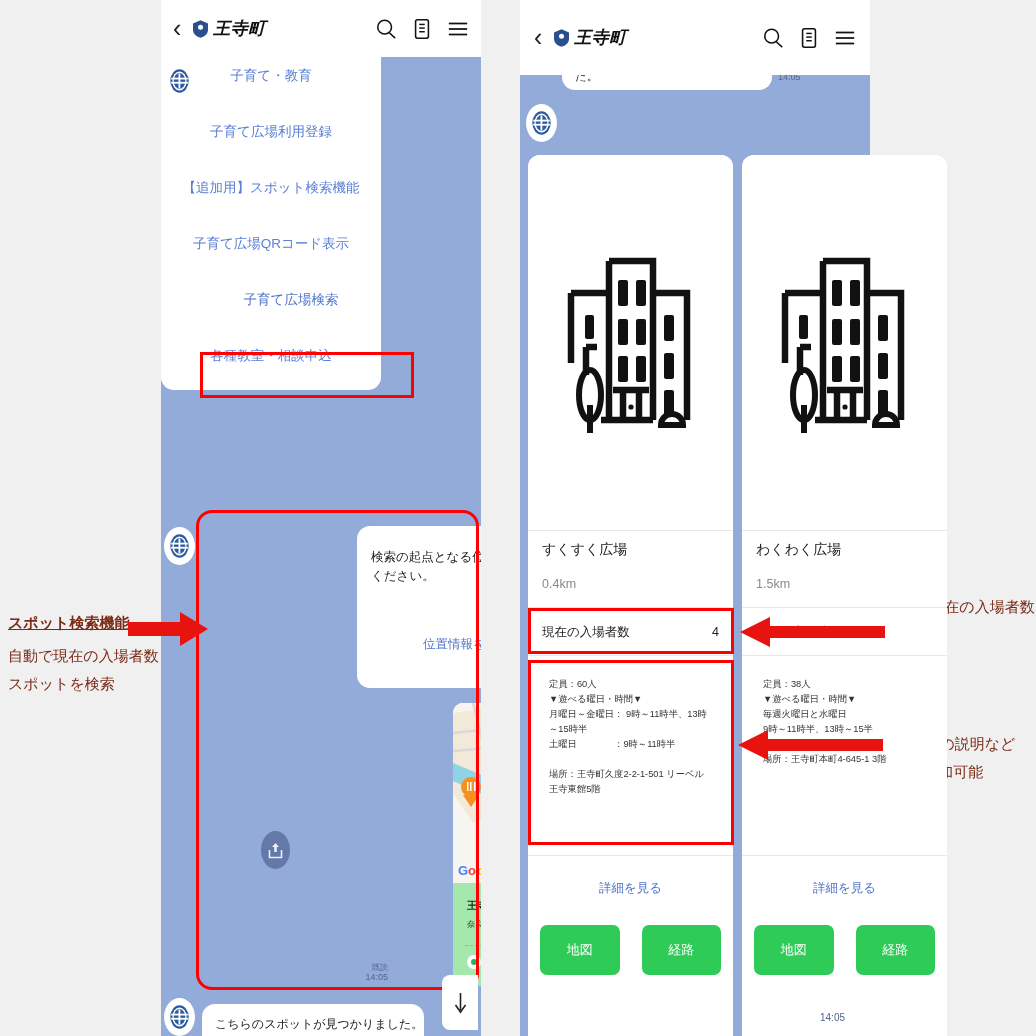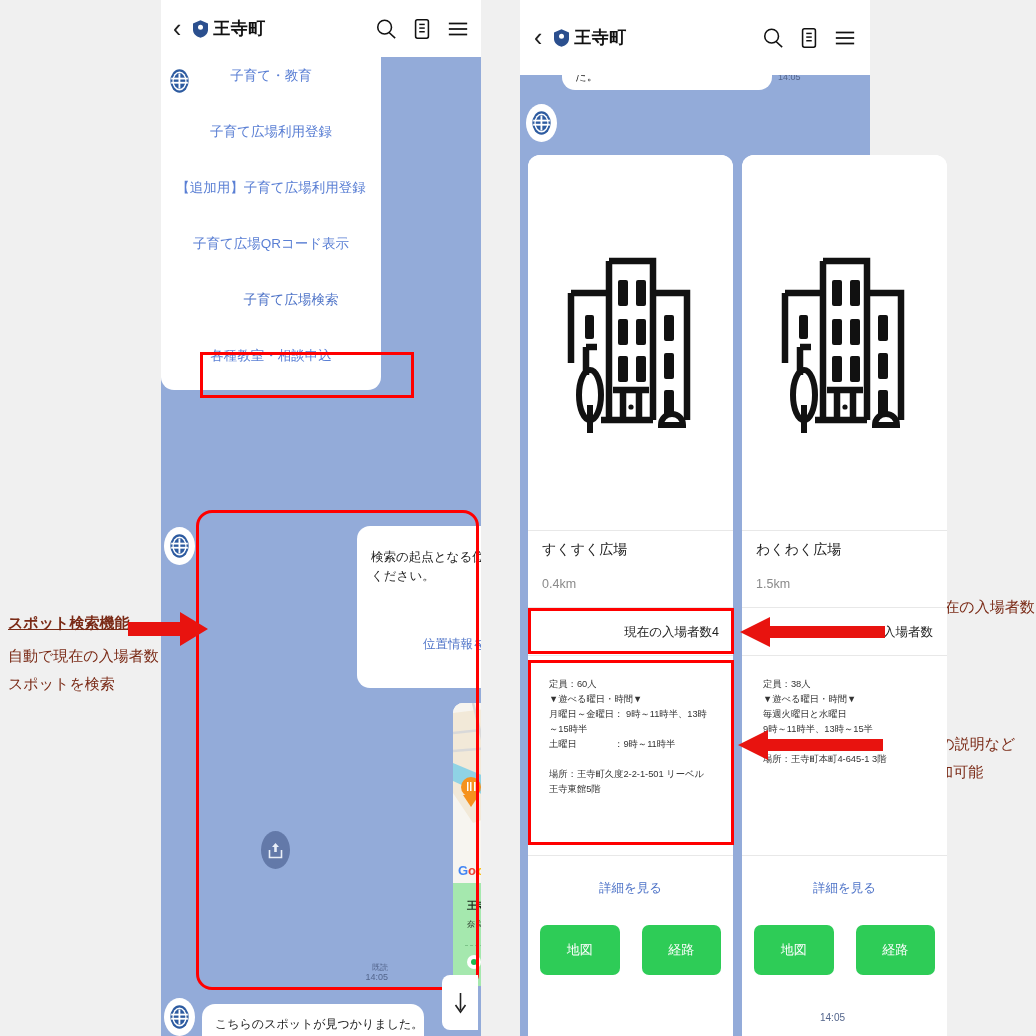--- a/index.html
+++ b/index.html
@@ -15,21 +15,21 @@
   .phone{position:absolute;background:#93abd9;overflow:hidden;}
   #phone-left{left:161px;top:0;width:320px;height:1036px;}
   #phone-right{left:520px;top:0;width:350px;height:1036px;}
 
   .appbar{position:absolute;left:0;top:0;width:100%;background:#fff;
     display:flex;align-items:center;box-sizing:border-box;z-index:30;}
   #phone-left .appbar{height:57px;padding:0 12px;}
   #phone-right .appbar{height:75px;padding:0 14px;}
   .appbar .back{font-size:25px;color:#222;line-height:1;margin-right:12px;font-weight:300;}
   .appbar .shield{width:15px;height:18px;margin-right:5px;flex:none;}
-  .appbar .title{font-size:17px;font-weight:700;color:#111;letter-spacing:.5px;}
+  .appbar .title{font-size:17px;font-weight:700;color:#111;letter-spacing:.5px;font-style:italic;}
   .appbar .spacer{flex:1;}
   .appbar .aicon{margin-left:14px;width:22px;height:22px;color:#111;}
 
   
   .avatar{position:absolute;width:31px;height:38px;border-radius:50% / 50%;
     background:#fff;display:flex;align-items:center;justify-content:center;z-index:6;}
   .avatar svg{width:25px;height:30px;}
 
   .bubble{position:absolute;background:#fff;border-radius:13px;z-index:5;}
   .ts{position:absolute;font-size:9px;color:#53658c;line-height:1.15;z-index:6;text-align:right;}
@@ -77,21 +77,21 @@
   .spotcard{position:absolute;background:#fff;border-radius:12px;overflow:hidden;z-index:5;}
   #card1{left:528px;top:155px;width:205px;height:1016px;}
   #card2{left:742px;top:155px;width:205px;height:1012px;}
   .spotcard .illo{position:absolute;left:0;top:0;width:100%;height:375px;
     display:flex;align-items:center;justify-content:center;background:#fff;}
   .spotcard .illo svg{width:140px;height:215px;}
   .spotcard .sname{position:absolute;left:14px;top:386px;font-size:14px;color:#222;}
   .spotcard .sdist{position:absolute;left:14px;top:422px;font-size:12.5px;color:#8a8a8a;}
   .spotcard .divl{position:absolute;left:0;width:100%;border-top:1px solid #e8e8e8;}
   .spotcard .cntrow{position:absolute;left:0;top:455px;width:100%;height:44px;
-    display:flex;align-items:center;justify-content:flex-end;padding:0 14px;box-sizing:border-box;
+    display:flex;align-items:center;justify-content:space-between;padding:0 14px;box-sizing:border-box;
     font-size:12.5px;color:#222;}
   .spotcard .desc{position:absolute;left:12px;top:512px;width:180px;height:170px;
     box-sizing:border-box;padding:10px 9px;font-size:9.3px;color:#333;line-height:1.62;
     white-space:pre-wrap;}
   .spotcard .detail{position:absolute;left:0;top:725px;width:100%;text-align:center;
     font-size:12.5px;color:#4f74c8;}
   .spotcard .btns{position:absolute;left:12px;top:770px;width:181px;display:flex;gap:22px;}
   .spotcard .gbtn{flex:1;height:50px;background:#2ecc57;border-radius:7px;
     display:flex;align-items:center;justify-content:center;color:#fff;font-size:13px;}
 
@@ -140,21 +140,21 @@
         <rect x="5" y="14" width="20" height="2.2" fill="#fff"></rect>
         <rect x="5" y="19" width="20" height="2.2" fill="#fff"></rect>
         <rect x="13.8" y="9" width="2.2" height="18" fill="#fff"></rect>
       </svg>
     </div>
 
     <div id="menu-card">
       <div class="mhead">子育て</div>
       <div class="mitem">子育て・教育</div>
       <div class="mitem">子育て広場利用登録</div>
-      <div class="mitem">【追加用】子育て広場利用登録</div>
+      <div class="mitem">【追加用】スポット検索機能</div>
       <div class="mitem">子育て広場QRコード表示</div>
       <div class="mitem hl">子育て広場検索</div>
       <div class="mitem">各種教室・相談申込</div>
     </div>
 
     <div class="avatar" style="left:3px;top:527px;">
       <svg viewBox="0 0 30 36">
         <ellipse cx="15" cy="18" rx="11" ry="14" fill="#2d5ba0"></ellipse>
         <ellipse cx="15" cy="18" rx="8.5" ry="11.5" fill="#fff"></ellipse>
         <ellipse cx="15" cy="18" rx="7" ry="9.5" fill="#2d5ba0"></ellipse>

